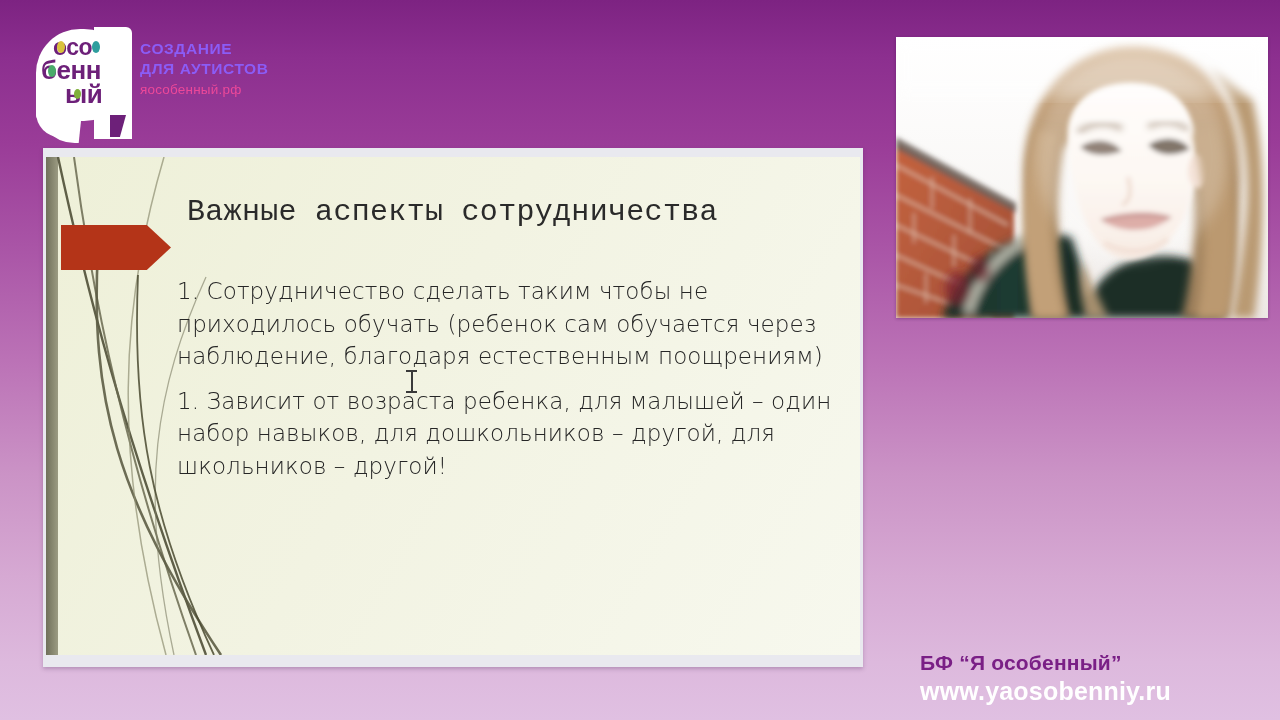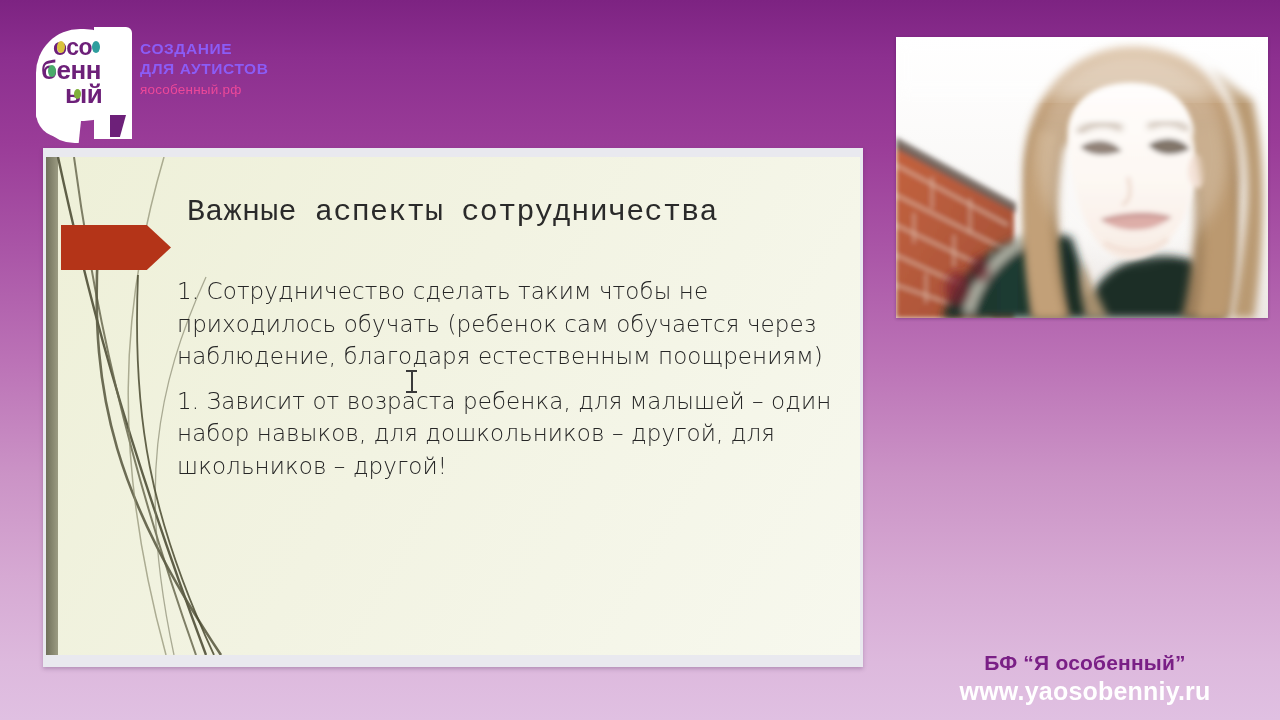--- a/index.html
+++ b/index.html
@@ -119,21 +119,21 @@
   
   #webcam-panel {
     position:absolute; left:896px; top:37px; width:372px; height:281px;
     background:#fff; overflow:hidden;
     box-shadow:0 1px 3px rgba(50,10,60,0.3);
   }
   .cam-scene { position:absolute; inset:0; }
 
   
   #footer-brand {
-    position:absolute; right:30px; bottom:14px; text-align:center; width:330px;
+    position:absolute; right:30px; bottom:14px; width:330px;
   }
   .brand-line1 {
     color:#7a1f86; font-size:21px; font-weight:bold; line-height:29px;
     letter-spacing:0.2px;
   }
   .brand-line2 {
     color:#ffffff; font-size:25px; font-weight:bold; line-height:29px;
     letter-spacing:0.2px;
   }
 </style>

